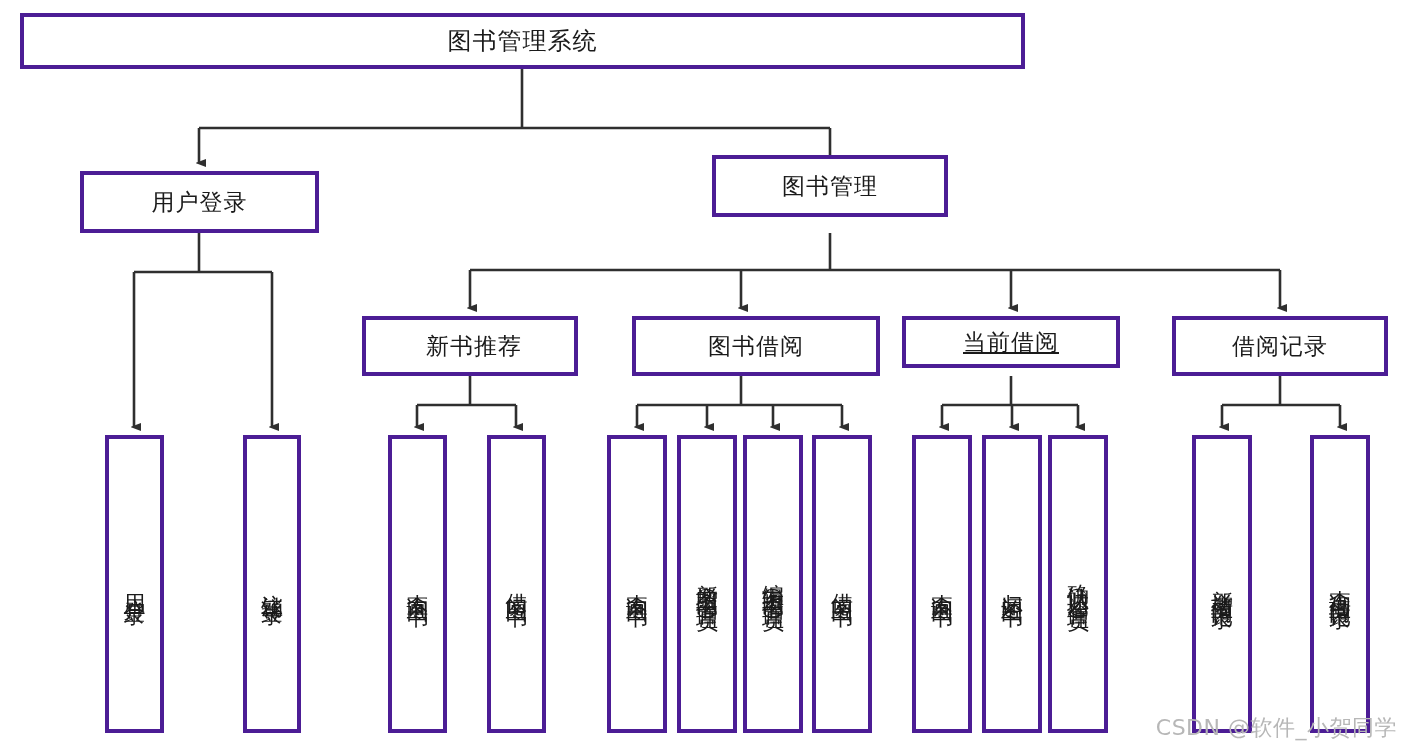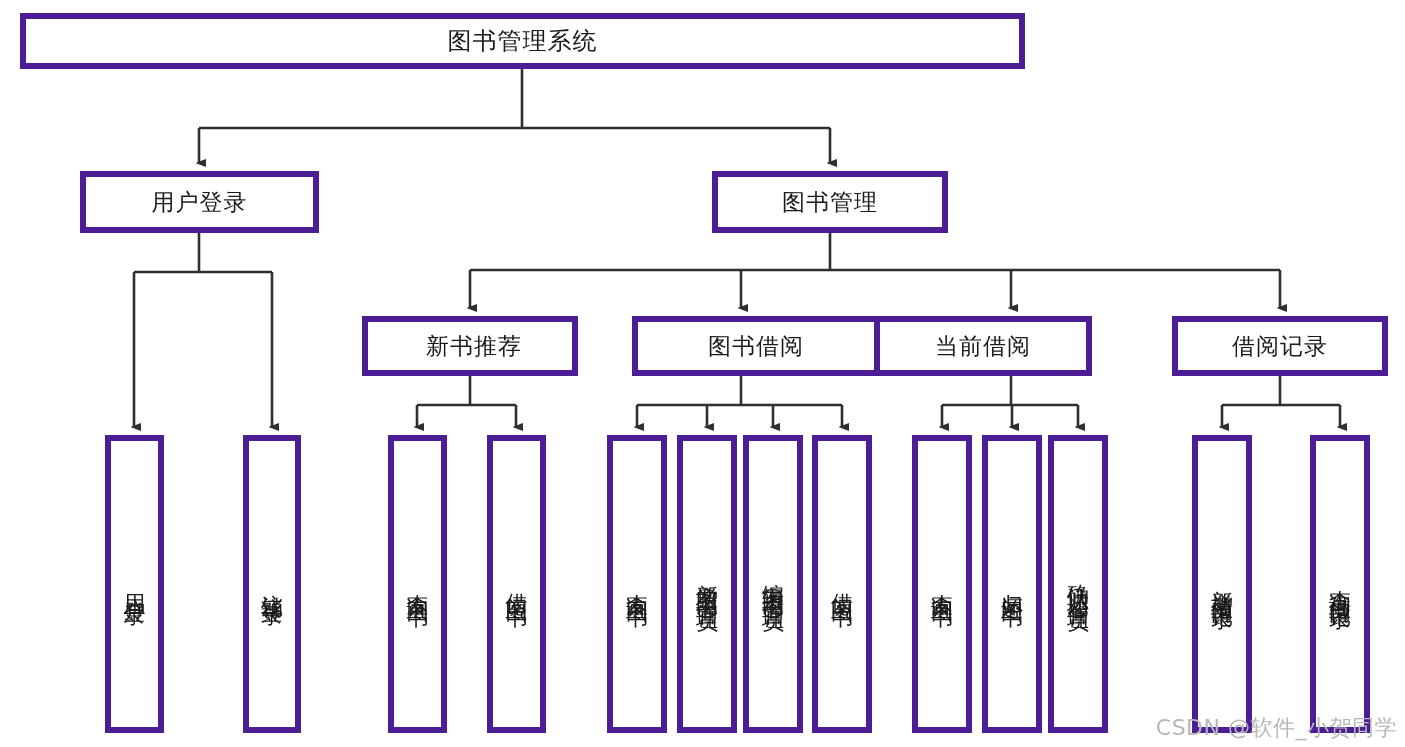--- a/index.html
+++ b/index.html
@@ -22,21 +22,21 @@
     left: 0;
     top: 0;
     width: 1405px;
     height: 747px;
     pointer-events: none;
   }
   .node {
     position: absolute;
     box-sizing: border-box;
     background: #ffffff;
-    border: 6px solid #4c1d95;
+    border: 4px solid #4c1d95;
     display: flex;
     align-items: center;
     justify-content: center;
     color: #1a1a1a;
   }
   .node .label {
     display: block;
     text-align: center;
     line-height: 1.25;
     white-space: nowrap;
@@ -129,31 +129,31 @@
     </g>
   </svg>
 
   <div class="node title horiz" style="left:20px; top:13px; width:1005px; height:56px;">
     <span class="label">图书管理系统</span>
   </div>
 
   <div class="node horiz" style="left:80px; top:171px; width:239px; height:62px;">
     <span class="label">用户登录</span>
   </div>
-  <div class="node horiz" style="left:712px; top:171px; width:236px; height:62px;">
+  <div class="node horiz" style="left:712px; top:155px; width:236px; height:62px;">
     <span class="label">图书管理</span>
   </div>
 
   <div class="node horiz" style="left:362px; top:316px; width:216px; height:60px;padding-left:8px;">
     <span class="label">新书推荐</span>
   </div>
   <div class="node horiz" style="left:632px; top:316px; width:248px; height:60px;">
     <span class="label">图书借阅</span>
   </div>
-  <div class="node horiz" style="left:874px; top:316px; width:218px; height:60px;">
+  <div class="node horiz" style="left:902px; top:316px; width:218px; height:52px;text-decoration:underline;">
     <span class="label">当前借阅</span>
   </div>
   <div class="node horiz" style="left:1172px; top:316px; width:216px; height:60px;">
     <span class="label">借阅记录</span>
   </div>
 
   <div class="node vert" style="left:105px; top:435px; width:59px; height:298px;">
     <span class="label">用户登录</span>
   </div>
   <div class="node vert" style="left:243px; top:435px; width:58px; height:298px;">

